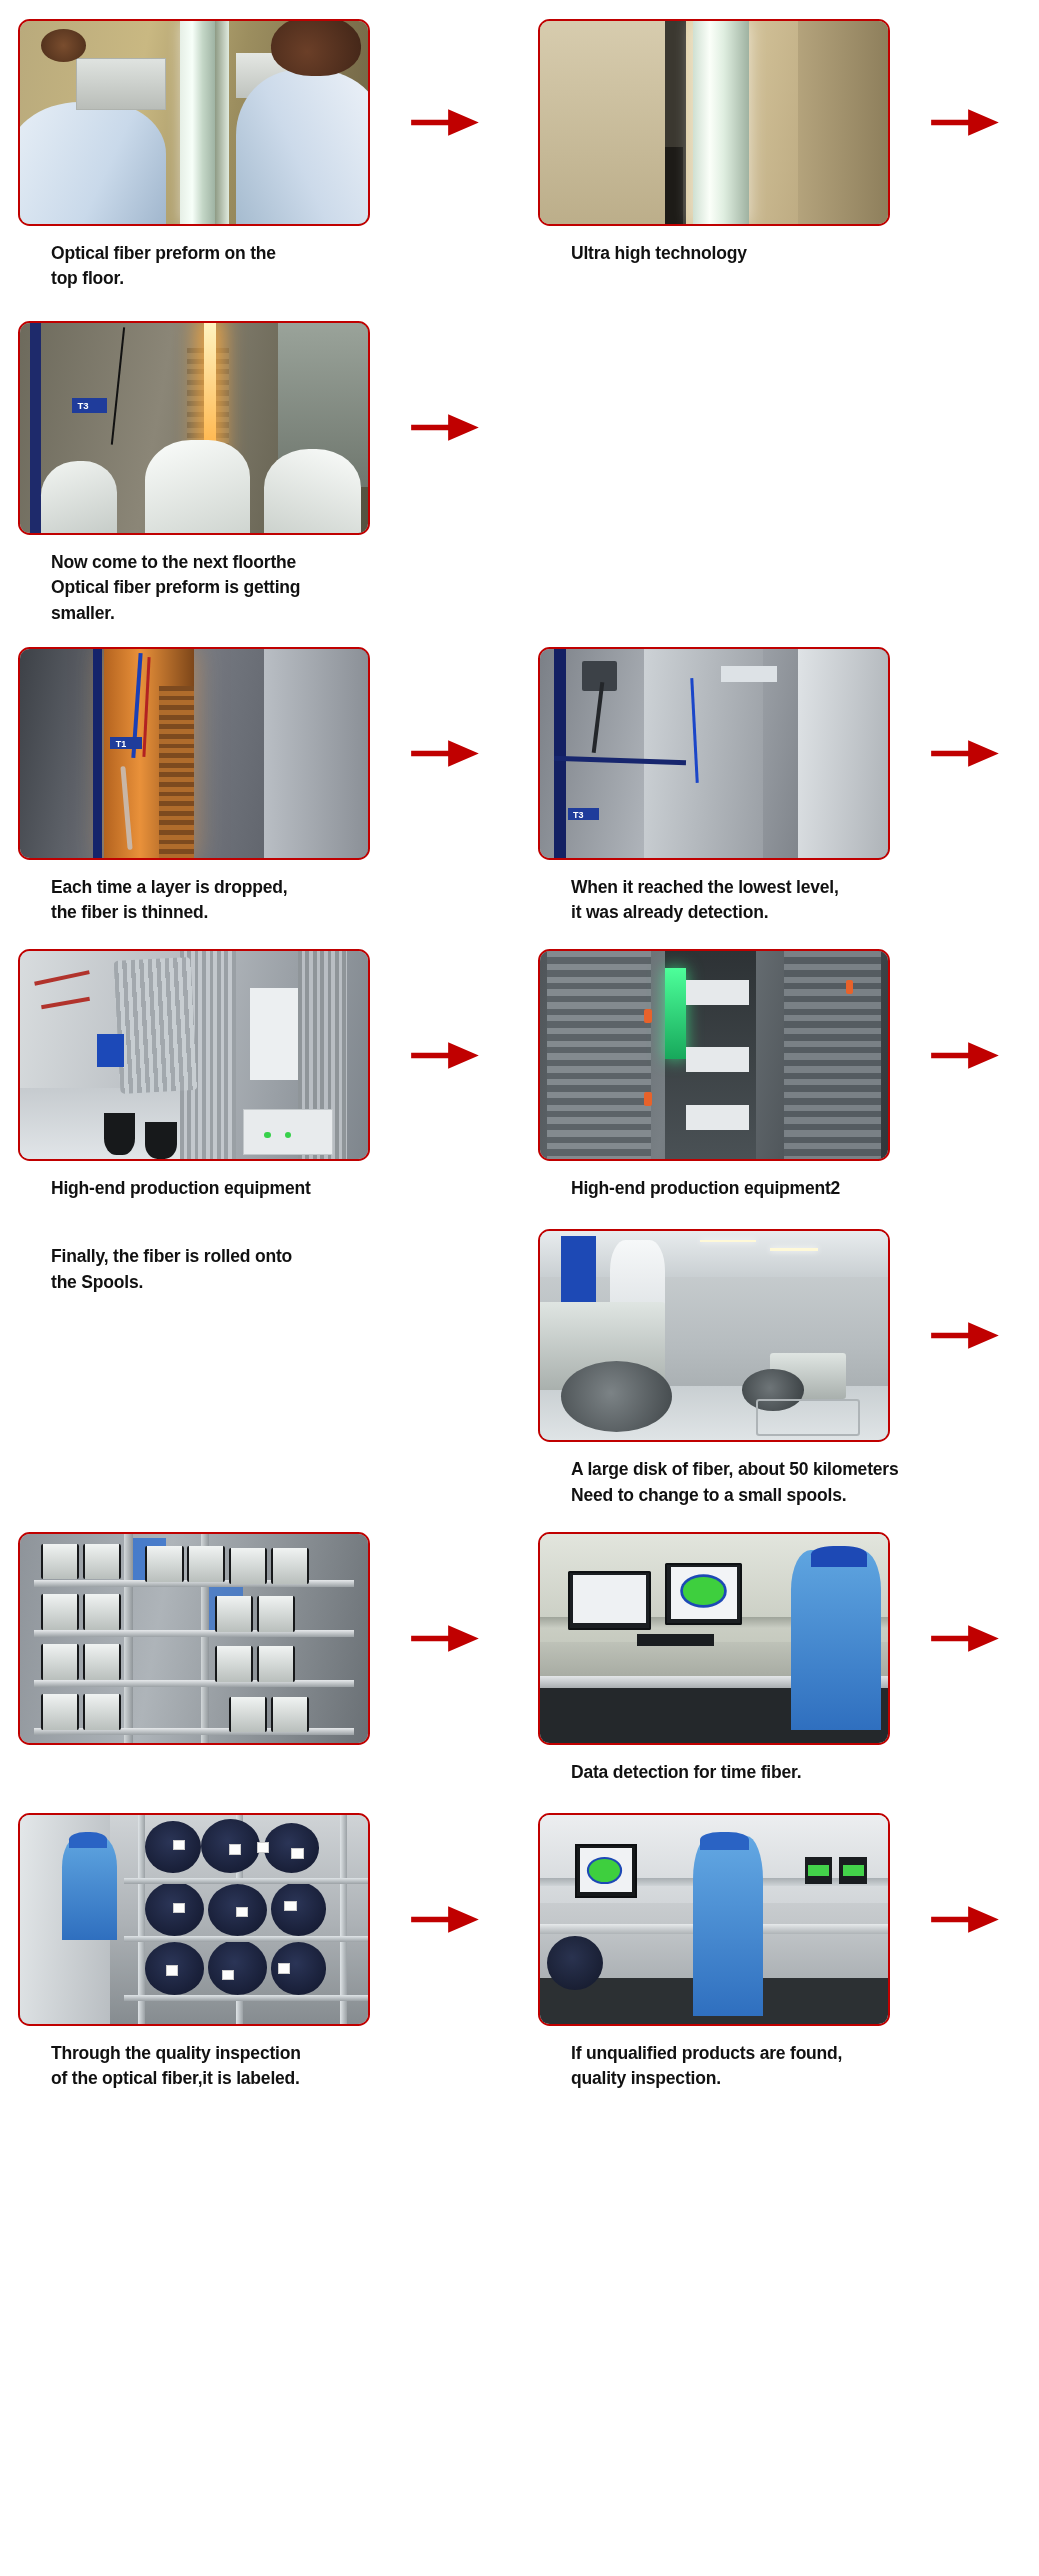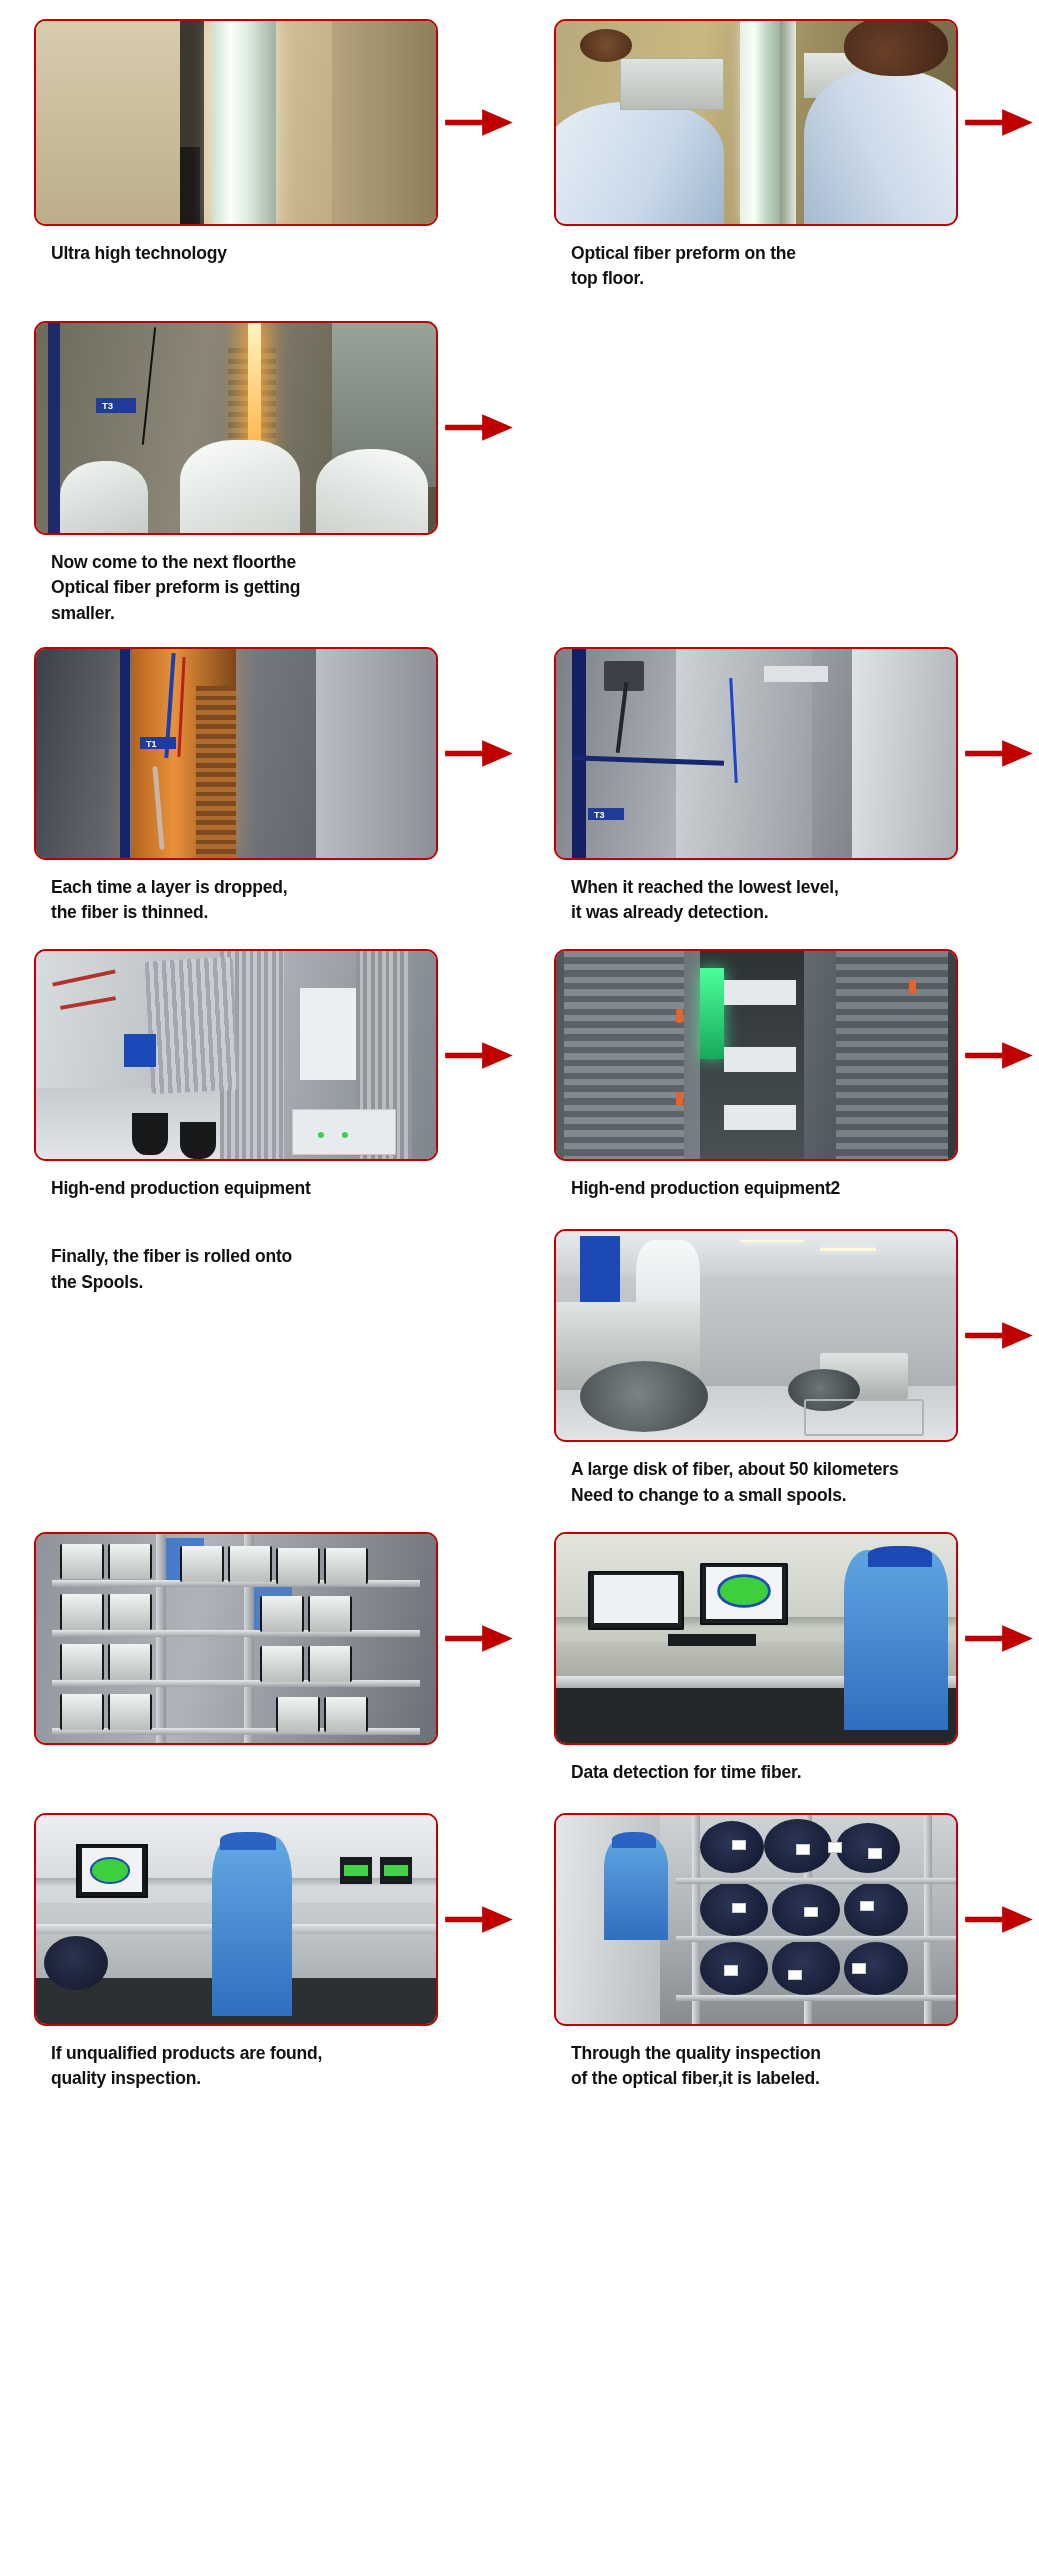--- a/index.html
+++ b/index.html
@@ -36,22 +36,22 @@
     position: relative;
   }
 
   .card-line {
     display: flex;
     align-items: center;
     width: 520px;
   }
 
   .card {
-    width: 404px;
-    margin-left: 34px;
+    width: 352px;
+    margin-left: 18px;
     border: 2.7px solid #c00000;
     border-radius: 11.7px;
     overflow: hidden;
     background: #cfcfcf;
     position: relative;
     flex: 0 0 auto;
   }
 
   .card .photo {
     display: block;
@@ -356,58 +356,58 @@
 </style>
 </head>
 <body>
 
 <div class="page">
 
   <div class="row">
     <div class="col">
       <div class="card-line">
         <div class="card" style="height:207px">
-          <div class="photo scene s-r1c2">
-            <div class="b blur"></div>
-              <div class="b dark"></div>
-              <div class="b darkB"></div>
-            <div class="b tube"></div>
-              <div class="b rightw"></div>
-          </div>
-        </div>
-        <div class="arrow-wrap">
-          <svg class="arrow" viewBox="0 0 130 70">
-            <path d="M0 30 H70 V10 L128 35 L70 60 V40 H0 Z" fill="#c00000"></path>
-          </svg>
-        </div>
-      </div>
-      <div class="caption">Ultra high technology</div>
-    </div>
-    <div class="col">
-      <div class="card-line">
-        <div class="card" style="height:207px">
           <div class="photo scene s-r1c1">
             <div class="b coatL"></div>
               <div class="b panel"></div>
               <div class="b panel2"></div>
             <div class="b rod"></div>
               <div class="b rod2"></div>
             <div class="b headL"></div>
               <div class="b coatR"></div>
               <div class="b headR"></div>
           </div>
         </div>
         <div class="arrow-wrap">
           <svg class="arrow" viewBox="0 0 130 70">
             <path d="M0 30 H70 V10 L128 35 L70 60 V40 H0 Z" fill="#c00000"></path>
           </svg>
         </div>
       </div>
       <div class="caption">Optical fiber preform on the
 top floor.</div>
+    </div>
+    <div class="col">
+      <div class="card-line">
+        <div class="card" style="height:207px">
+          <div class="photo scene s-r1c2">
+            <div class="b blur"></div>
+              <div class="b dark"></div>
+              <div class="b darkB"></div>
+            <div class="b tube"></div>
+              <div class="b rightw"></div>
+          </div>
+        </div>
+        <div class="arrow-wrap">
+          <svg class="arrow" viewBox="0 0 130 70">
+            <path d="M0 30 H70 V10 L128 35 L70 60 V40 H0 Z" fill="#c00000"></path>
+          </svg>
+        </div>
+      </div>
+      <div class="caption">Ultra high technology</div>
     </div>
   </div>
 
   <div style="height:29px" class="row-spacer"></div>
 
   <div class="row">
     <div class="col">
       <div class="card-line">
         <div class="card" style="height:214px">
           <div class="photo scene s-r2c2">
@@ -646,49 +646,20 @@
           </svg>
         </div>
       </div>
       <div class="caption">Data detection for time fiber.</div>
     </div>
   </div>
 
   <div style="height:28px" class="row-spacer"></div>
 
   <div class="row">
-    <div class="col">
-      <div class="card-line">
-        <div class="card" style="height:213px">
-          <div class="photo scene s-r7c1">
-            <div class="b wall"></div>
-              <div class="b band"></div>
-              <div class="b dark"></div>
-            <div class="b bench"></div>
-            <div class="b mon"></div>
-              <div class="b mons"></div>
-              <div class="b blob"></div>
-            <div class="b scr1"></div>
-              <div class="b scr2"></div>
-            <div class="b grn1"></div>
-              <div class="b grn2"></div>
-            <div class="b navy"></div>
-            <div class="b person"></div>
-              <div class="b hat"></div>
-          </div>
-        </div>
-        <div class="arrow-wrap">
-          <svg class="arrow" viewBox="0 0 130 70">
-            <path d="M0 30 H70 V10 L128 35 L70 60 V40 H0 Z" fill="#c00000"></path>
-          </svg>
-        </div>
-      </div>
-      <div class="caption">If unqualified products are found,
-quality inspection.</div>
-    </div>
     <div class="col">
       <div class="card-line">
         <div class="card" style="height:213px">
           <div class="photo scene s-r7c2">
             <div class="b left"></div>
             <div class="b person"></div>
               <div class="b hat"></div>
             <div class="b post" style="left:34%"></div>
             <div class="b post" style="left:62%"></div>
             <div class="b post" style="left:92%"></div>
@@ -718,16 +689,45 @@
         </div>
         <div class="arrow-wrap">
           <svg class="arrow" viewBox="0 0 130 70">
             <path d="M0 30 H70 V10 L128 35 L70 60 V40 H0 Z" fill="#c00000"></path>
           </svg>
         </div>
       </div>
       <div class="caption">Through the quality inspection
 of the optical fiber,it is labeled.</div>
     </div>
+    <div class="col">
+      <div class="card-line">
+        <div class="card" style="height:213px">
+          <div class="photo scene s-r7c1">
+            <div class="b wall"></div>
+              <div class="b band"></div>
+              <div class="b dark"></div>
+            <div class="b bench"></div>
+            <div class="b mon"></div>
+              <div class="b mons"></div>
+              <div class="b blob"></div>
+            <div class="b scr1"></div>
+              <div class="b scr2"></div>
+            <div class="b grn1"></div>
+              <div class="b grn2"></div>
+            <div class="b navy"></div>
+            <div class="b person"></div>
+              <div class="b hat"></div>
+          </div>
+        </div>
+        <div class="arrow-wrap">
+          <svg class="arrow" viewBox="0 0 130 70">
+            <path d="M0 30 H70 V10 L128 35 L70 60 V40 H0 Z" fill="#c00000"></path>
+          </svg>
+        </div>
+      </div>
+      <div class="caption">If unqualified products are found,
+quality inspection.</div>
+    </div>
   </div>
 
 </div>
 
 
 </body></html>

